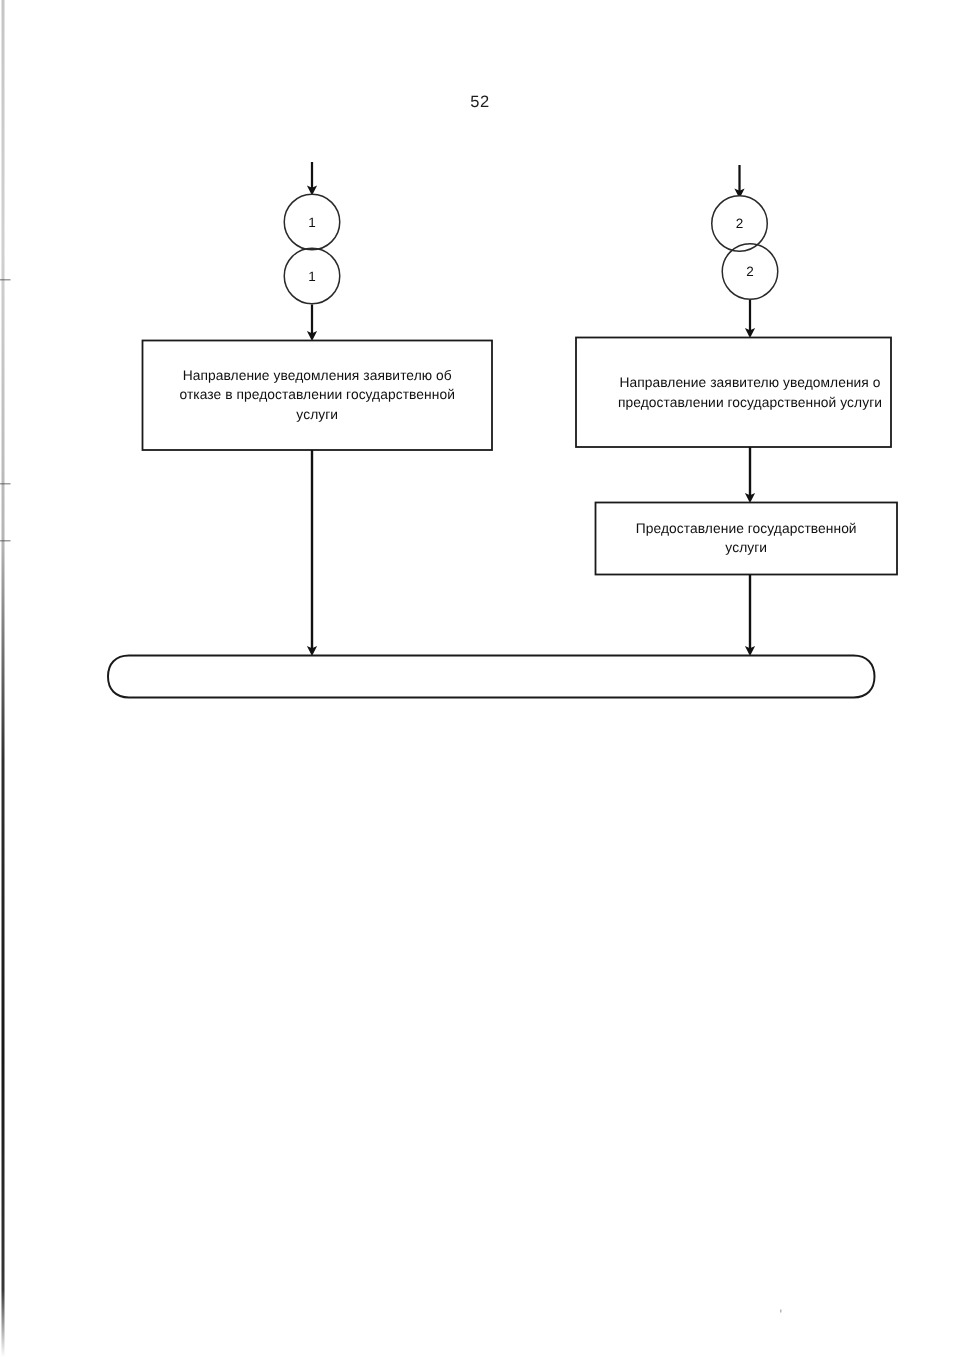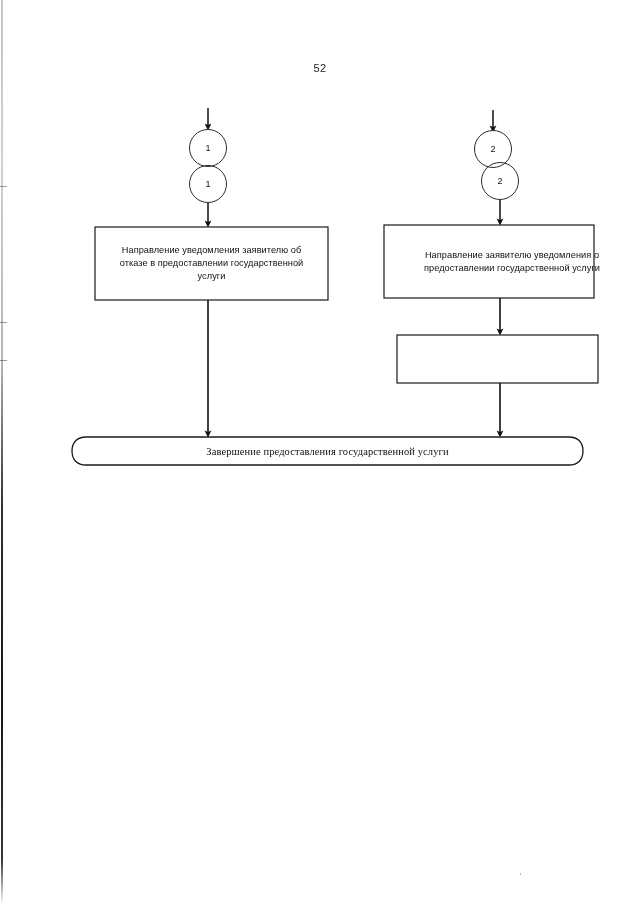--- a/index.html
+++ b/index.html
@@ -177,18 +177,18 @@
              C 72,442.5 77,437 86,437 Z" fill="#ffffff" stroke="#1a1a1a" stroke-width="1.3"></path>
   </svg>
 
   <div class="conn-label" style="left:198px; top:141px; width:20px; height:14px;">1</div>
   <div class="conn-label" style="left:198px; top:177px; width:20px; height:14px;">1</div>
   <div class="conn-label" style="left:483px; top:142px; width:20px; height:14px;">2</div>
   <div class="conn-label" style="left:490px; top:174px; width:20px; height:14px;">2</div>
 
   <div class="shape-text box-text" style="left:95px; top:227px; width:233px; height:73px;">Направление уведомления заявителю об отказе в предоставлении  государственной услуги</div>
 
-  <div class="shape-text box-text" style="left:396px; top:225px; width:232px; height:73px;">Направление заявителю уведомления о предоставлении государственной услуги</div>
+  <div class="shape-text box-text" style="left:384px; top:225px; width:232px; height:73px;">Направление заявителю уведомления о предоставлении государственной услуги</div>
 
+  <div class="shape-text box-text" style="left:397px; top:335px; width:201px; height:48px;">Предоставление государственной услуги</div>
 
-  <div class="shape-text term-text" style="left:72px; top:437px; width:511px; height:28px;">Завершение предоставления государственной услуги</div>
 
 </div>
 
 </body></html>

